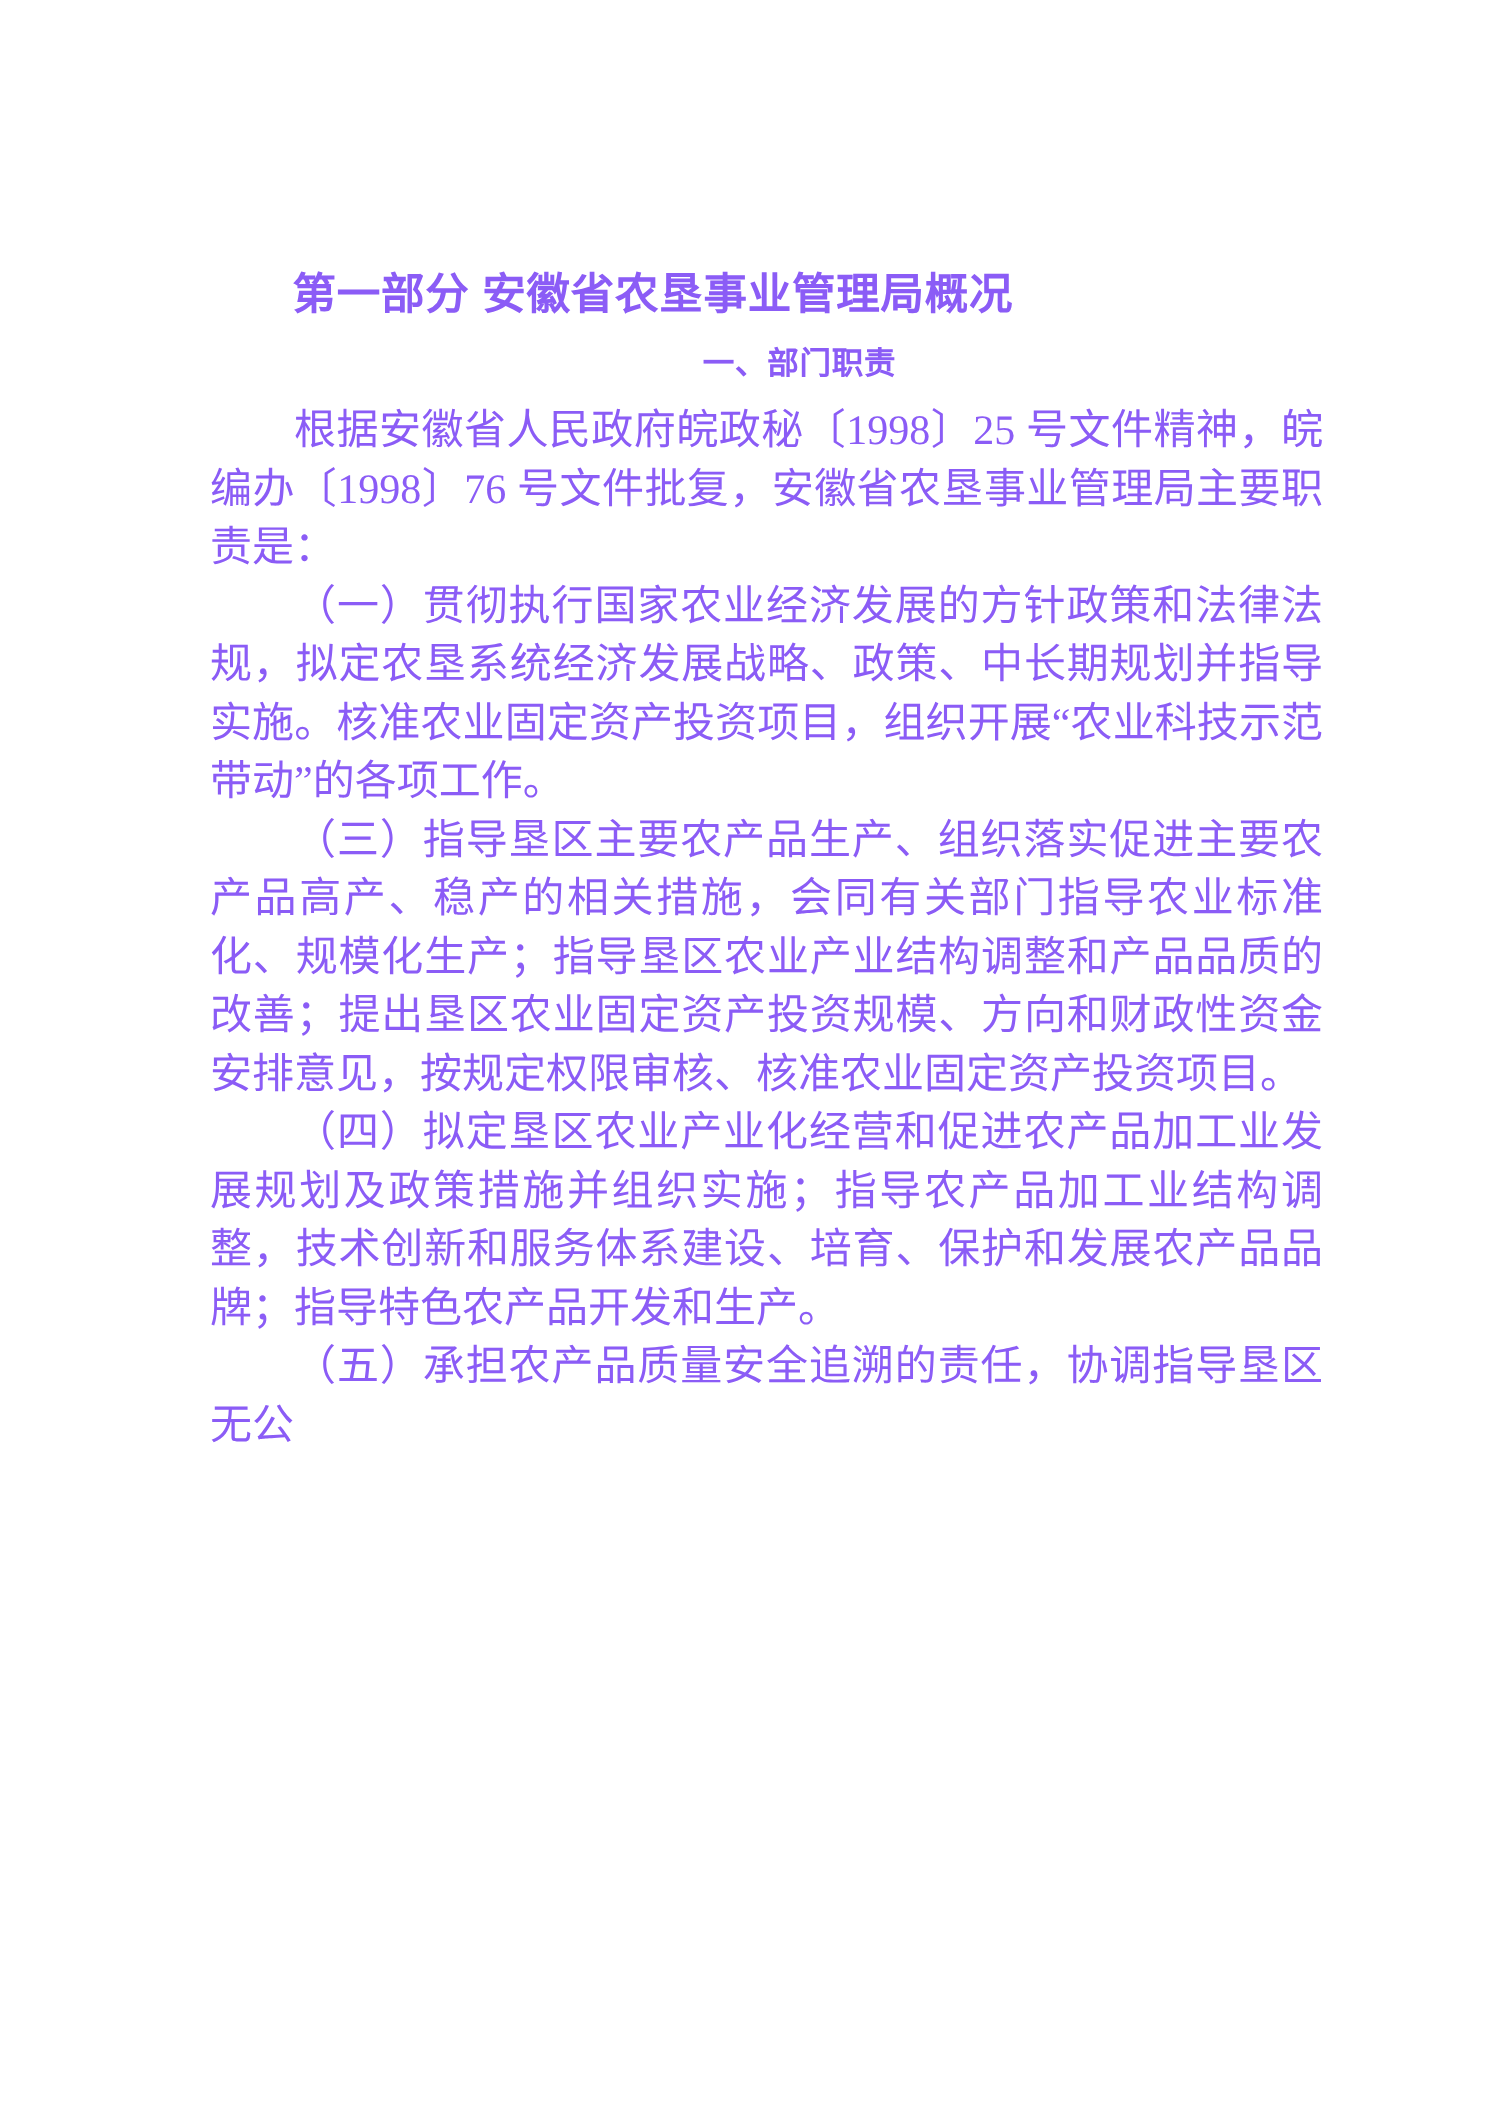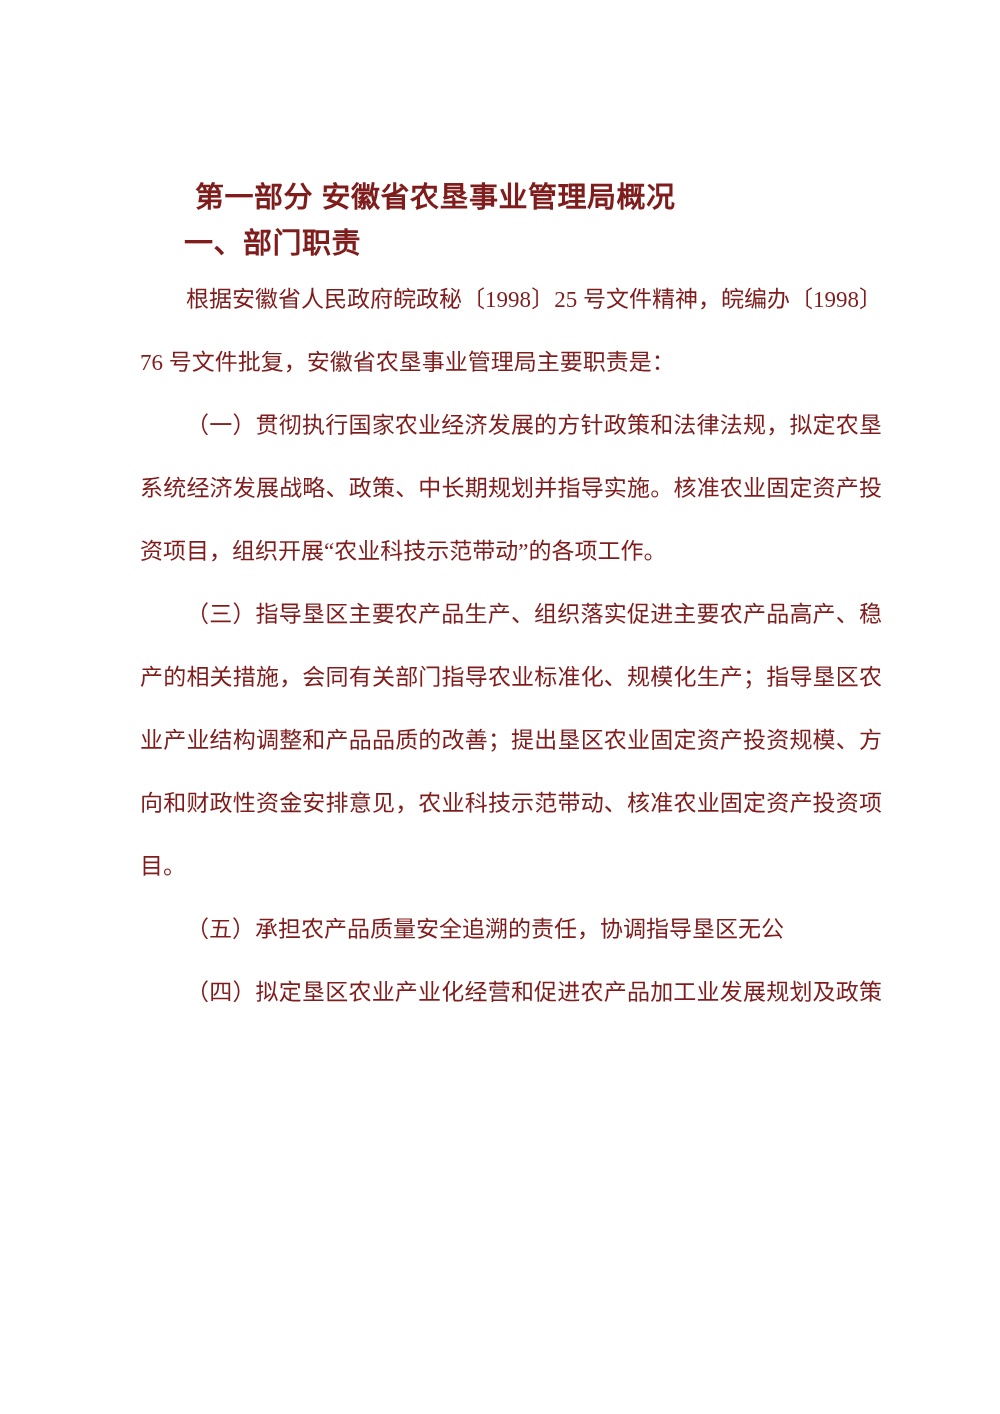--- a/index.html
+++ b/index.html
@@ -5,21 +5,21 @@
   html, body {
     margin: 0;
     padding: 0;
     background: #ffffff;
   }
   .page {
     position: relative;
     width: 1000px;
     height: 1038px;
     background: #ffffff;
-    color: #7f1d1d;
+    color: #8b5cf6;
     overflow: hidden;
   }
   .content {
     position: absolute;
     left: 140px;
     top: 180px;
     width: 742px;
   }
   .doc-title {
     margin: 0 0 0 55px;
@@ -27,32 +27,33 @@
     font-weight: bold;
     font-size: 29px;
     line-height: 34px;
     letter-spacing: 0.5px;
     white-space: nowrap;
   }
   .section-heading {
     margin: 12px 0 0 44px;
     font-family: "Liberation Sans", "DejaVu Sans", sans-serif;
     font-weight: bold;
-    font-size: 29px;
+    font-size: 21px;
     line-height: 34px;
     letter-spacing: 0.5px;
+    text-align: center;
   }
   .body-text {
     margin-top: 8px;
   }
   .body-text p {
     margin: 0;
     font-family: "Liberation Serif", "DejaVu Serif", serif;
-    font-size: 23px;
-    line-height: 63px;
+    font-size: 28px;
+    line-height: 39px;
     text-align: justify;
     text-justify: inter-character;
     text-indent: 2em;
     word-break: break-all;
   }
   .page-number {
     position: absolute;
     top: 1246px;
     right: 126px;
     font-family: "Liberation Serif", "DejaVu Serif", serif;
@@ -64,19 +65,19 @@
 </head>
 <body>
 
 <div class="page">
   <div class="content">
     <h1 class="doc-title">第一部分 安徽省农垦事业管理局概况</h1>
     <h2 class="section-heading">一、部门职责</h2>
     <div class="body-text">
       <p>根据安徽省人民政府皖政秘〔1998〕25 号文件精神，皖编办〔1998〕76 号文件批复，安徽省农垦事业管理局主要职责是：</p>
       <p>（一）贯彻执行国家农业经济发展的方针政策和法律法规，拟定农垦系统经济发展战略、政策、中长期规划并指导实施。核准农业固定资产投资项目，组织开展“农业科技示范带动”的各项工作。</p>
-      <p>（三）指导垦区主要农产品生产、组织落实促进主要农产品高产、稳产的相关措施，会同有关部门指导农业标准化、规模化生产；指导垦区农业产业结构调整和产品品质的改善；提出垦区农业固定资产投资规模、方向和财政性资金安排意见，农业科技示范带动、核准农业固定资产投资项目。</p>
+      <p>（三）指导垦区主要农产品生产、组织落实促进主要农产品高产、稳产的相关措施，会同有关部门指导农业标准化、规模化生产；指导垦区农业产业结构调整和产品品质的改善；提出垦区农业固定资产投资规模、方向和财政性资金安排意见，按规定权限审核、核准农业固定资产投资项目。</p>
+      <p>（四）拟定垦区农业产业化经营和促进农产品加工业发展规划及政策措施并组织实施；指导农产品加工业结构调整，技术创新和服务体系建设、培育、保护和发展农产品品牌；指导特色农产品开发和生产。</p>
       <p>（五）承担农产品质量安全追溯的责任，协调指导垦区无公</p>
-      <p>（四）拟定垦区农业产业化经营和促进农产品加工业发展规划及政策措施并组织实施；指导农产品加工业结构调整，技术创新和服务体系建设、培育、保护和发展农产品品牌；指导特色农产品开发和生产。</p>
     </div>
   </div>
   <div class="page-number">−4−</div>
 </div>
 
 </body></html>

